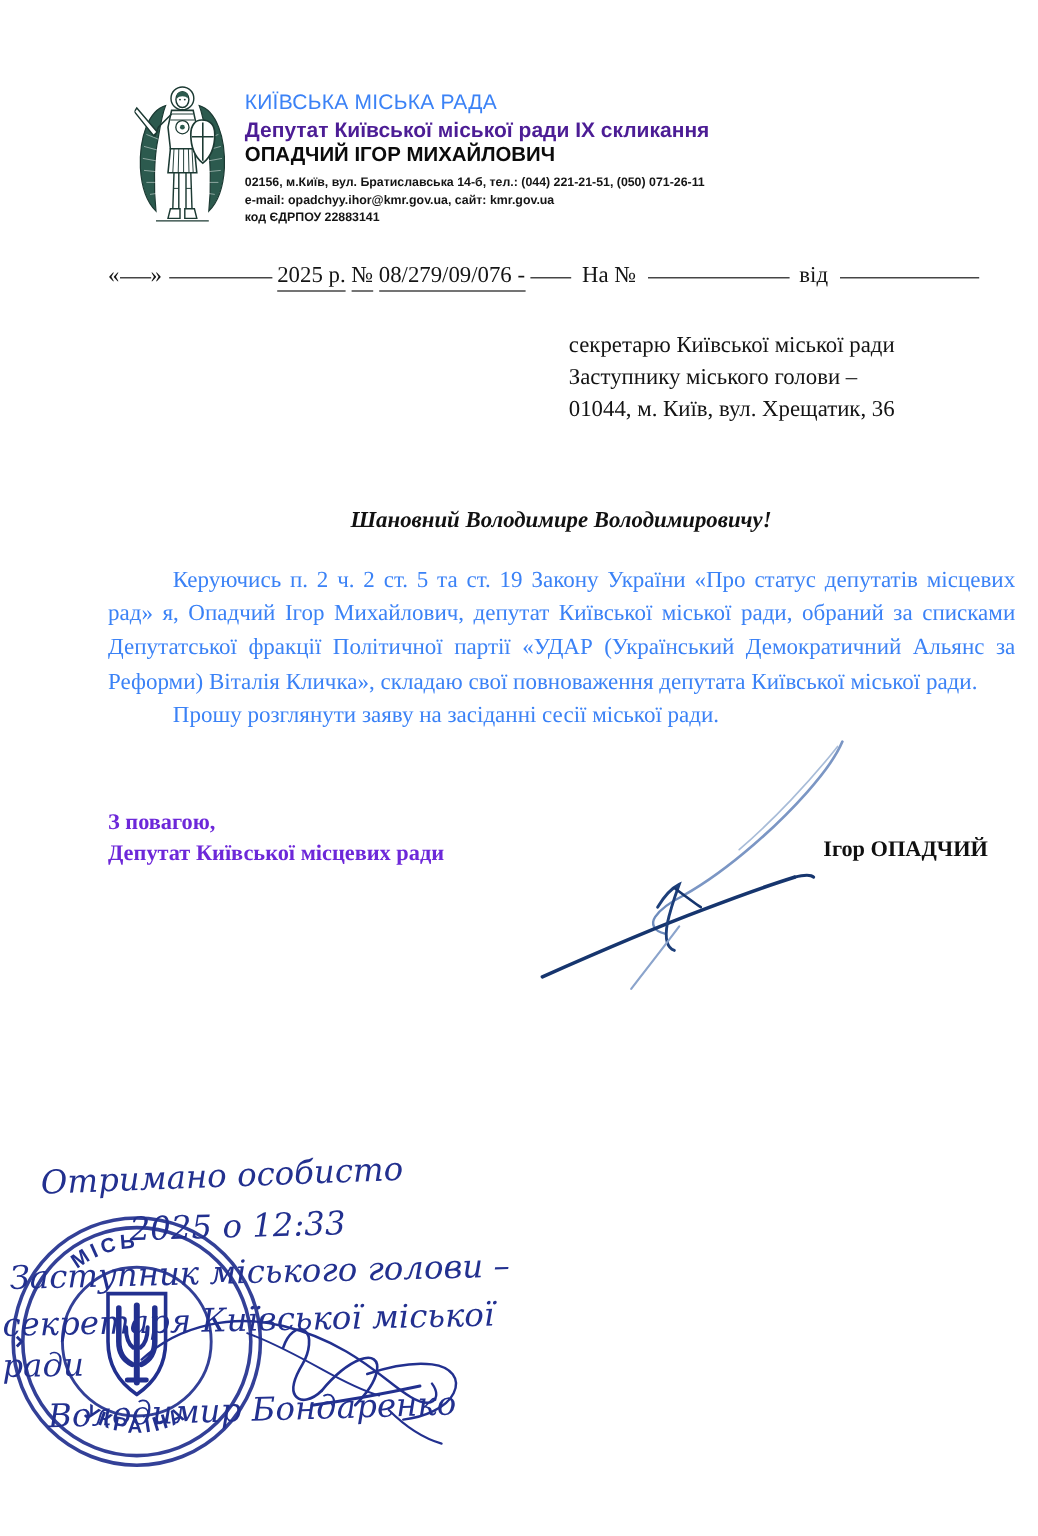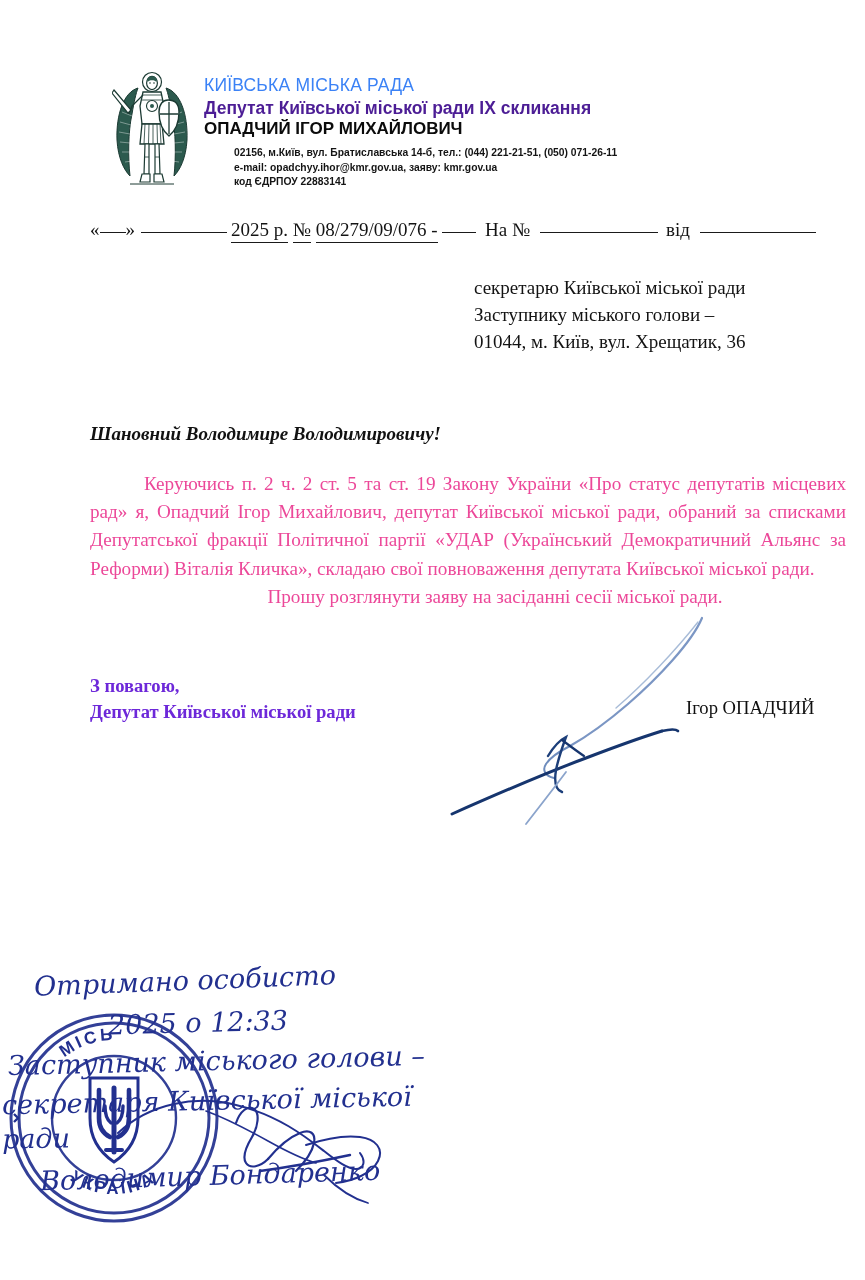--- a/index.html
+++ b/index.html
@@ -63,21 +63,20 @@
     white-space: nowrap;
   }
   .lh-contacts {
     font-family: "Liberation Sans", sans-serif;
     font-weight: bold;
     font-size: 10.3px;
     color: #141414;
     line-height: 1.42;
     margin-top: 7px;
     white-space: nowrap;
-    margin-left: 30px;
   }
 
   
   .refline {
     position: absolute;
     left: 90px;
     top: 219px;
     width: 755px;
     font-size: 19px;
     color: #141414;
@@ -115,60 +114,60 @@
     color: #131313;
   }
   .addressee .bold { font-weight: bold; }
 
   
   .greeting {
     position: absolute;
     left: 90px;
     top: 423px;
     width: 755px;
-    text-align: left;
+    text-align: center;
     font-size: 19px;
     font-weight: bold;
     font-style: italic;
     color: #111111;
   }
 
   
   .body-block {
     position: absolute;
     left: 90px;
     top: 470px;
     width: 756px;
     font-size: 19.2px;
     line-height: 1.47;
-    color: #ec4899;
+    color: #3b82f6;
   }
   .para {
     text-align: justify;
     text-indent: 54px;
     margin: 0;
   }
-  .para.last { text-align: center; }
+  .para.last { text-align: left; }
 
   
   .sign-left {
     position: absolute;
     left: 90px;
     top: 673px;
     font-family: "Liberation Serif", serif;
     font-weight: bold;
     font-size: 18.6px;
     line-height: 1.42;
     color: #6d28d9;
   }
   .sign-right {
     position: absolute;
     left: 686px;
     top: 697px;
-    font-weight: normal;
+    font-weight: bold;
     font-size: 18.6px;
     color: #101010;
     white-space: nowrap;
   }
   .signature-mark {
     position: absolute;
     left: 430px;
     top: 600px;
     width: 290px;
     height: 240px;
@@ -261,21 +260,21 @@
 
       <path d="M18 122 L62 122" stroke="#1c3a33" stroke-width="1"></path>
     </svg>
 
     <div class="lh-text">
       <div class="lh-org">КИЇВСЬКА МІСЬКА РАДА</div>
       <div class="lh-title">Депутат Київської міської ради IX скликання</div>
       <div class="lh-name">ОПАДЧИЙ ІГОР МИХАЙЛОВИЧ</div>
       <div class="lh-contacts">
         <div>02156, м.Київ, вул. Братиславська 14-б,  тел.: (044) 221-21-51, (050) 071-26-11</div>
-        <div>e-mail: opadchyy.ihor@kmr.gov.ua, заяву: kmr.gov.ua</div>
+        <div>e-mail: opadchyy.ihor@kmr.gov.ua, сайт: kmr.gov.ua</div>
         <div>код ЄДРПОУ 22883141</div>
       </div>
     </div>
   </div>
 
   <div class="refline">
     <span class="q">«</span>
     <span class="rule rule-blank-day"></span>
     <span class="q">»</span>
     <span class="rule rule-month"></span>
@@ -311,21 +310,21 @@
     <path d="M268 22 C246 50 214 84 186 108" fill="none" stroke="#a8bcd8" stroke-width="1.4" stroke-linecap="round"></path>
     <path d="M22 214 C58 198 108 176 156 158 C190 145 216 136 232 131" fill="none" stroke="#16356e" stroke-width="3" stroke-linecap="round"></path>
     <path d="M232 131 C240 129 246 129 248 131" fill="none" stroke="#16356e" stroke-width="2.6" stroke-linecap="round"></path>
     <path d="M118 156 C124 146 130 140 136 137 C132 148 128 160 126 170 C124 182 126 190 132 192" fill="none" stroke="#1d3f7a" stroke-width="2.4" stroke-linecap="round"></path>
     <path d="M96 224 C110 206 124 188 136 172" fill="none" stroke="#8ba4cc" stroke-width="1.8" stroke-linecap="round"></path>
     <path d="M132 140 C140 146 148 152 154 156" fill="none" stroke="#16356e" stroke-width="2.2" stroke-linecap="round"></path>
   </svg>
 
   <div class="sign-left">
     <div>З повагою,</div>
-    <div>Депутат Київської міської ради</div>
+    <div>Депутат Київської місцевих ради</div>
   </div>
   <div class="sign-right">Ігор ОПАДЧИЙ</div>
 
   <div class="receipt-note">
     <div class="hw hw-1">Отримано особисто</div>
     <div class="hw hw-2">2025 о 12:33</div>
     <div class="hw hw-3">Заступник міського голови –</div>
     <div class="hw hw-4">секретаря Київської міської</div>
     <div class="hw hw-5">ради</div>
     <div class="hw hw-6">Володимир Бондаренко</div>

